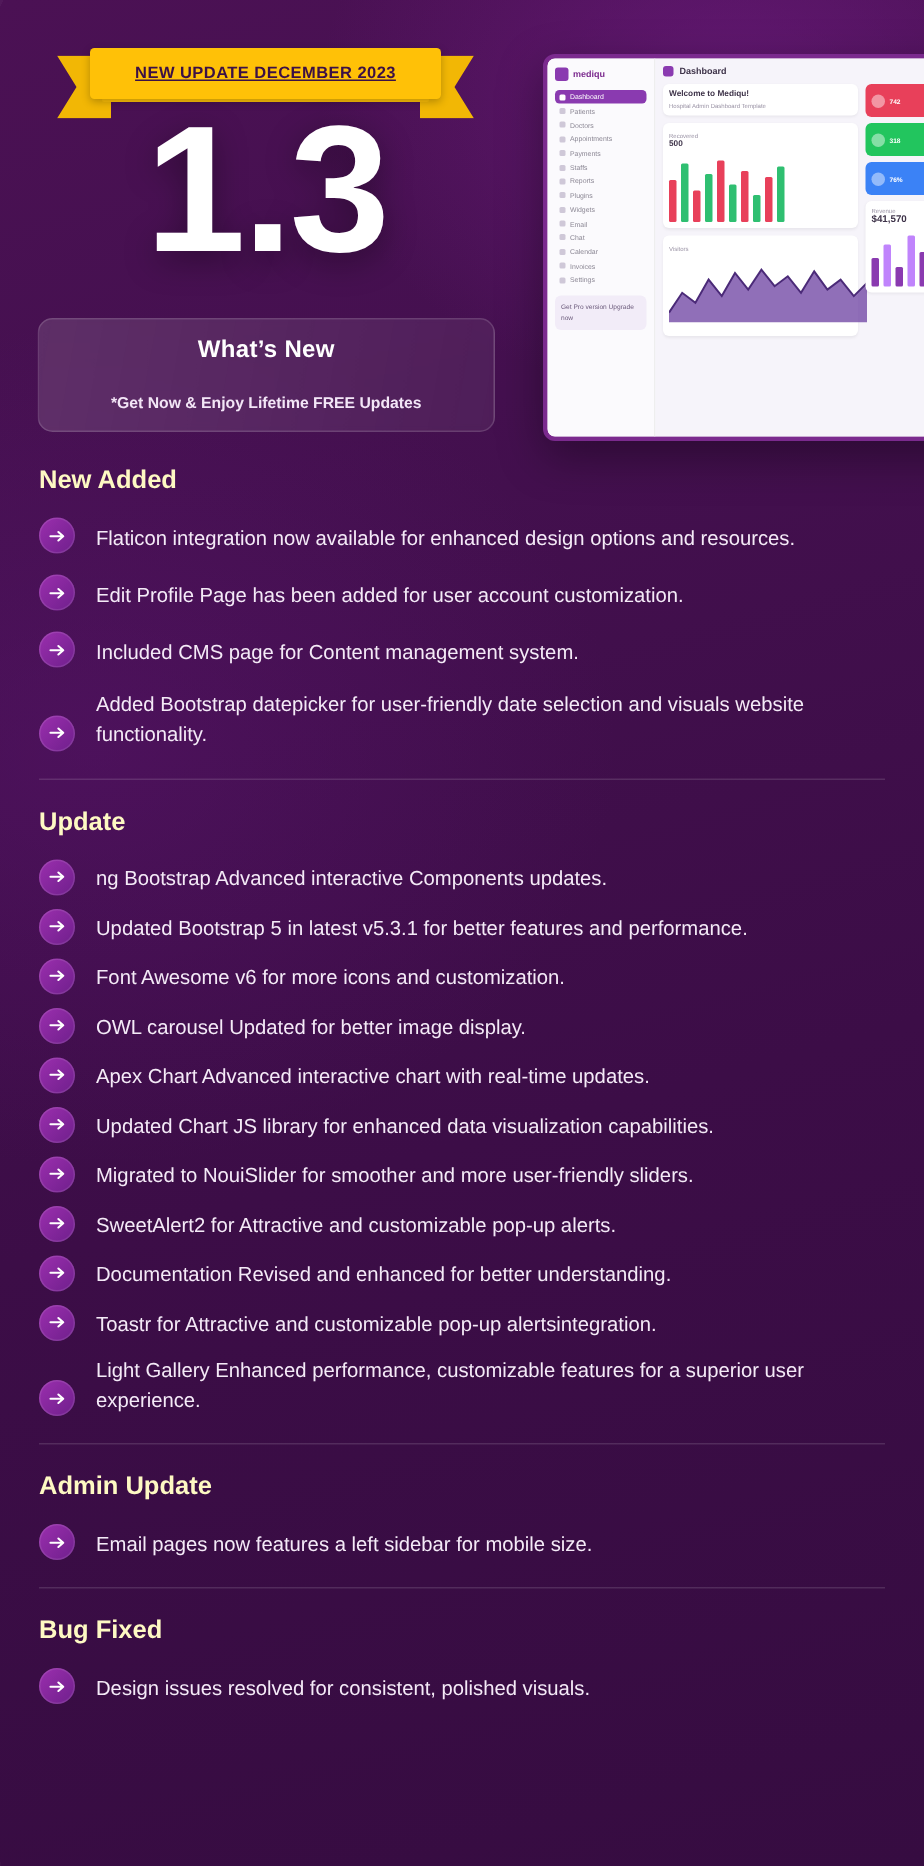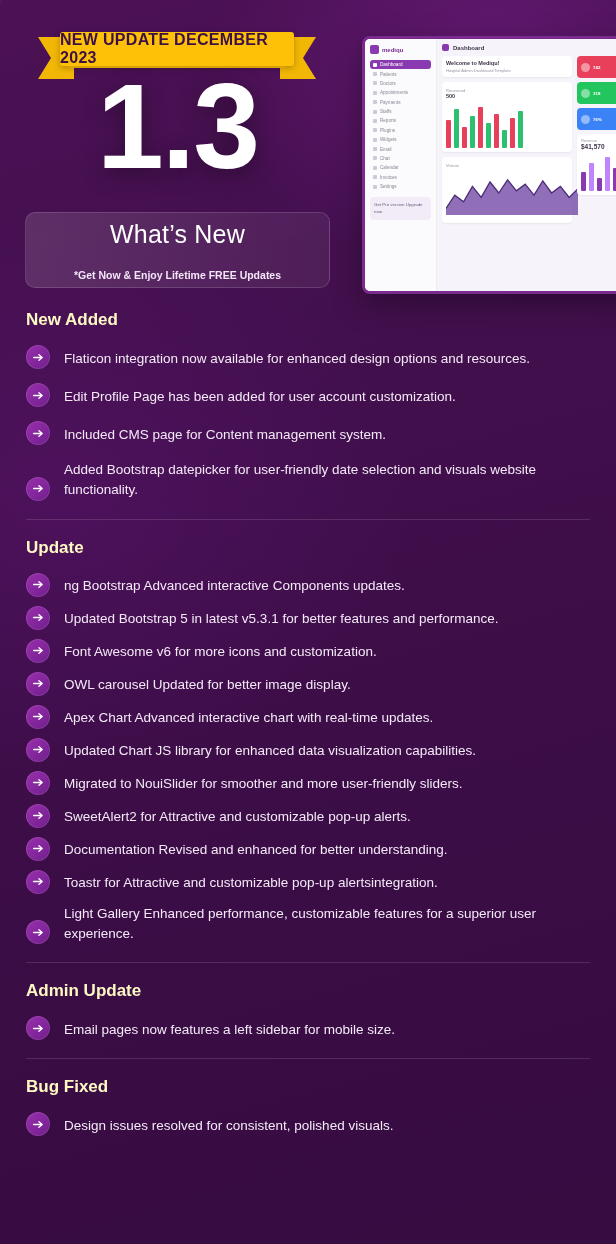--- a/index.html
+++ b/index.html
@@ -48,23 +48,24 @@
     position: absolute;
     left: 22px; right: 22px; top: 0;
     height: 34px;
     background: #ffc107;
     border-radius: 3px;
     display: flex; align-items: center; justify-content: center;
     box-shadow: 0 2px 6px rgba(0,0,0,0.25);
   }
   .ribbon .band span {
     color: #3b1046;
-    font-size: 16px;
+    font-size: 11px;
     font-weight: bold;
     letter-spacing: 0.3px;
+    text-decoration: underline;
   }
   .ribbon .underline {
     position: absolute;
     left: 30px; right: 30px; top: 33px;
     height: 3px;
     background: #ffc107;
     border-radius: 2px;
   }
 
   .version {
@@ -85,22 +86,22 @@
     left: 25px; top: 212px;
     width: 305px; height: 76px;
     border-radius: 10px;
     background: linear-gradient(100deg, rgba(255,255,255,0.13), rgba(255,255,255,0.06));
     border: 1px solid rgba(255,255,255,0.14);
     display: flex; flex-direction: column;
     align-items: center; justify-content: center;
     backdrop-filter: blur(2px);
   }
   .whatsnew h2 {
-    font-size: 25px;
-    font-weight: normal;
+    font-size: 16px;
+    font-weight: bold;
     letter-spacing: 0.2px;
   }
   .whatsnew p {
     margin-top: 20px;
     font-size: 10.5px;
     font-weight: bold;
     color: #f3e6f7;
   }
 
   

